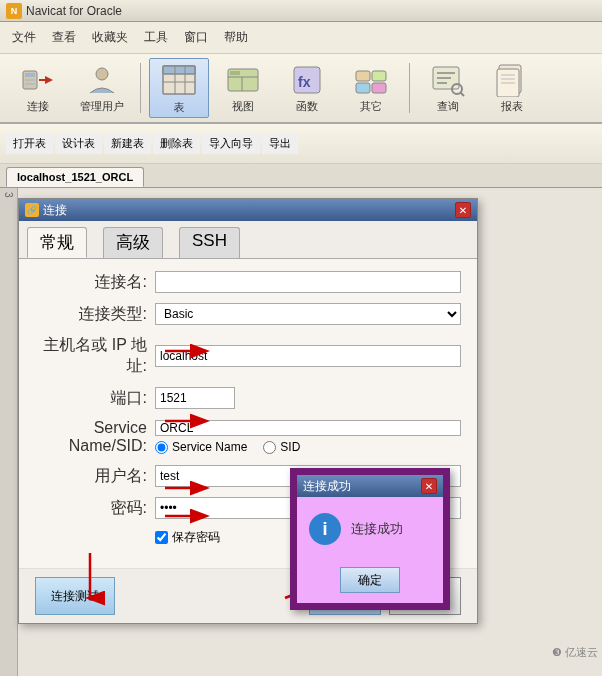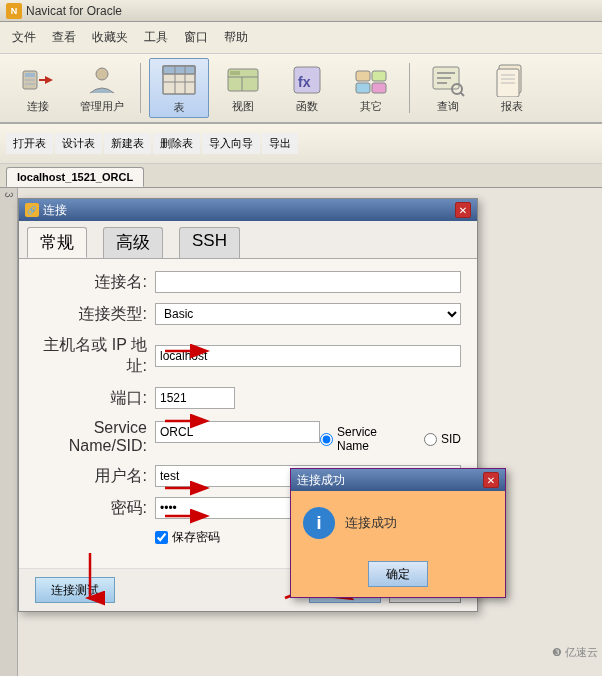--- a/index.html
+++ b/index.html
@@ -262,21 +262,21 @@
       justify-content: space-between;
       align-items: center;
       padding: 8px 16px;
       background: #f0ece8;
       border-top: 1px solid #ddd;
     }
     .footer-left { display: flex; }
     .footer-right { display: flex; gap: 8px; }
     .btn {
       min-width: 72px;
-      height: 26px;
+      height: 38px;
       border: 1px solid #888;
       background: linear-gradient(to bottom, #f8f8f8, #e0e0e0);
       font-size: 12px;
       padding: 0 8px;
       cursor: pointer;
       font-family: Liberation Mono, monospace;
     }
     .btn.primary {
       background: linear-gradient(to bottom, #dce8f8, #a8c8e8);
       border-color: #7098c0;
@@ -285,23 +285,23 @@
       background: linear-gradient(to bottom, #d0e8f8, #a0c8e8);
       border: 1px solid #70a0c0;
       min-width: 80px;
     }
 
     
     .success-dialog {
       position: absolute;
       top: 280px;
       left: 290px;
-      width: 216px;
-      background: #fdba74;
-      border: 1px solid #701a75;
+      width: 160px;
+      background: #f0abfc;
+      border: 7px solid #701a75;
       box-shadow: 3px 3px 8px rgba(0,0,0,0.4);
       z-index: 10;
     }
     .success-title-bar {
       background: linear-gradient(to bottom, #6a8cbc, #3a5a8c);
       height: 22px;
       display: flex;
       align-items: center;
       padding: 0 6px;
       color: white;
@@ -535,21 +535,21 @@
           <input class="form-input" type="text" value="localhost" style="">
         </div>
 
         <div class="form-row">
           <label class="form-label">端口:</label>
           <input class="form-input" type="text" value="1521" style="width: 80px; flex: 0 0 auto;">
         </div>
 
         <div class="form-row">
           <label class="form-label">Service Name/SID:</label>
-          <div style="display:flex; flex-direction:row; flex:1;">
+          <div style="display:flex; flex-direction:column; flex:1;">
             <input class="form-input" type="text" value="ORCL" style="">
             <div class="radio-group" style="margin-top:4px;">
               <label class="radio-item">
                 <input type="radio" name="connmode" checked="" style="">
                 <span>Service Name</span>
               </label>
               <label class="radio-item">
                 <input type="radio" name="connmode" style="">
                 <span>SID</span>
               </label>

